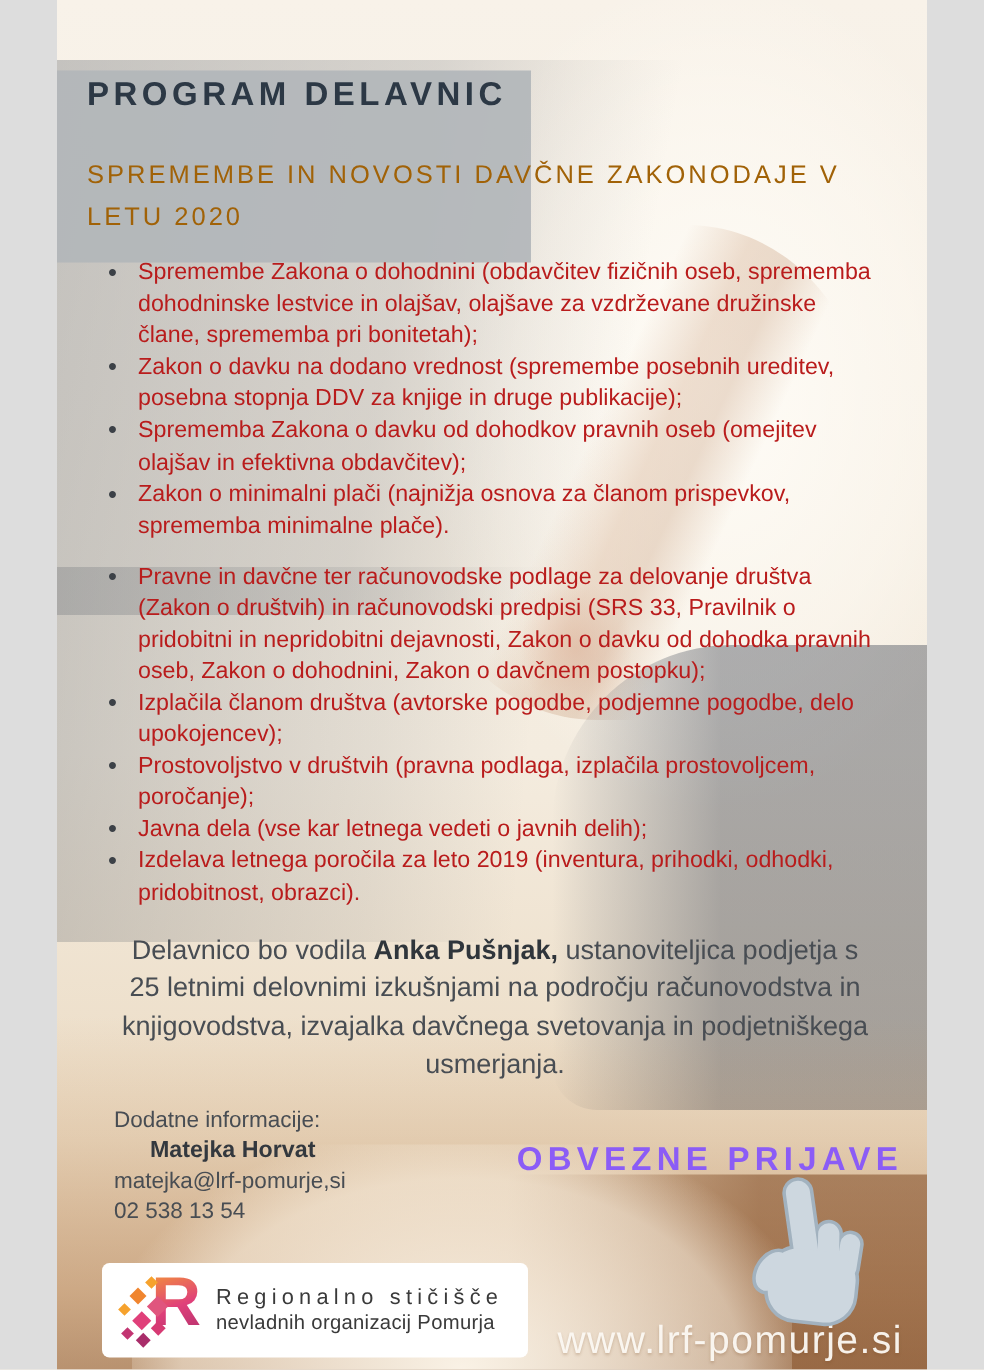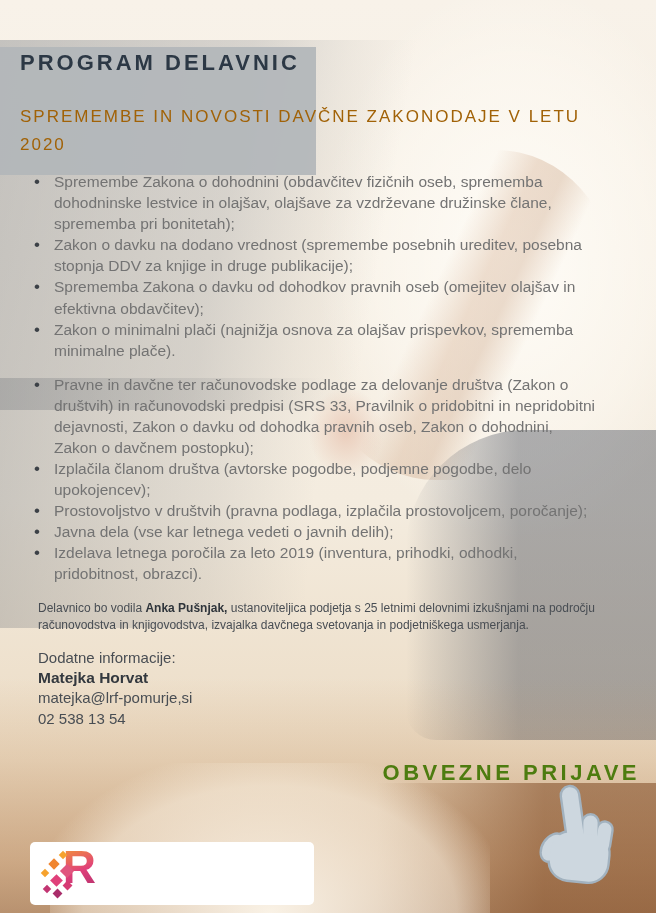--- a/index.html
+++ b/index.html
@@ -1,17 +1,17 @@
 <!DOCTYPE html>
 <html lang="sl"><head>
 <meta charset="utf-8">
 <style>
   html,body{margin:0;padding:0;}
   body{font-family:"Liberation Sans","DejaVu Sans",sans-serif;background:#ddd;}
-  .page{position:relative;width:656px;height:913px;margin:0 auto;overflow:hidden;
+  .page{position:relative;width:580px;height:913px;margin:0 auto;overflow:hidden;
         background:#f5efe5;}
 
   
   .bg{position:absolute;pointer-events:none;}
   .bg-base{inset:0;background:linear-gradient(180deg,#f8f2e9 0%,#f4ecdf 55%,#ecddc7 80%,#e2ccae 100%);}
   .bg-shirt{right:-60px;top:-20px;width:400px;height:560px;
     background:radial-gradient(closest-side,rgba(255,253,248,0.95),rgba(255,252,246,0.45) 68%,rgba(255,252,246,0) 100%);}
   .bg-chalk-top{left:0;top:40px;width:500px;height:370px;
     background:linear-gradient(100deg,rgba(120,124,129,0.40) 0%,rgba(133,136,140,0.28) 45%,rgba(158,156,152,0.12) 62%,rgba(0,0,0,0) 74%);}
   .bg-chalk-mid{left:0;top:378px;width:430px;height:250px;
@@ -30,29 +30,29 @@
     background:radial-gradient(ellipse at 50% 100%,rgba(253,247,236,0.95) 0%,rgba(250,242,228,0.55) 60%,rgba(250,242,228,0) 78%);}
   .bg-title-panel{left:0;top:47px;width:316px;height:128px;background:rgba(178,182,186,0.92);}
 
   
   .content{position:relative;z-index:2;padding:0 34px 0 20px;color:#4b5157;}
   h1.title{margin:50px 0 0;font-size:22px;font-weight:700;letter-spacing:3px;color:#2c3845;}
   h2.section{margin:27px 0 0;font-size:17px;font-weight:400;letter-spacing:2px;
              color:#a16207;line-height:1.62;max-width:605px;}
   ul.bullets{margin:13px 0 0;padding:0 0 0 12px;list-style:none;}
   ul.bullets li{position:relative;padding-left:22px;margin:0;font-size:15.5px;line-height:1.36;
-                color:#737373;max-width:545px;}
+                color:#b91c1c;max-width:545px;}
   ul.bullets li::before{content:"•";position:absolute;left:2px;top:-1px;font-size:17px;color:#3c4147;}
-  p.speaker{margin:15px 0 0 18px;font-size:12px;line-height:1.42;color:#484d53;max-width:575px;}
+  p.speaker{margin:15px 0 0 18px;font-size:18px;line-height:1.42;color:#484d53;max-width:575px;text-align:center;}
   p.speaker b{color:#2f353b;}
   .contact{margin:14px 0 0 18px;font-size:15px;line-height:1.34;color:#484d53;}
-  .contact .c-name{font-weight:700;font-size:15.5px;color:#33383e;}
+  .contact .c-name{font-weight:700;font-size:15.5px;color:#33383e;margin-left:24px;}
 
   .cta{position:absolute;z-index:3;top:760px;right:16px;font-size:22px;font-weight:800;
-       letter-spacing:3.5px;color:#4d7c0f;}
+       letter-spacing:3.5px;color:#8b5cf6;}
   .hand-wrap{position:absolute;z-index:3;top:783px;right:28px;width:100px;height:106px;}
 
   .footer-logo{position:absolute;z-index:3;left:30px;top:842px;width:284px;height:63px;
        background:#fff;border-radius:5px;display:flex;align-items:center;padding:4px 10px;box-sizing:border-box;}
   .logo-mark{position:relative;width:56px;height:52px;flex:0 0 auto;}
   .logo-r{position:absolute;right:0;top:-8px;font-size:46px;font-weight:800;
        background:linear-gradient(160deg,#f6a22d 5%,#e0407a 55%,#a92d6a 100%);
        -webkit-background-clip:text;background-clip:text;color:transparent;line-height:1.2;}
   .dia{position:absolute;display:block;transform:rotate(45deg);}
   .logo-text{margin-left:10px;color:#3a3a3a;}
@@ -80,21 +80,21 @@
   <div class="bg bg-title-panel"></div>
 
   <div class="content">
     <h1 class="title">PROGRAM DELAVNIC</h1>
 
     <h2 class="section">SPREMEMBE IN NOVOSTI DAVČNE ZAKONODAJE V LETU 2020</h2>
     <ul class="bullets">
       <li>Spremembe Zakona o dohodnini (obdavčitev fizičnih oseb, sprememba dohodninske lestvice in olajšav, olajšave za vzdrževane družinske člane, sprememba pri bonitetah);</li>
       <li>Zakon o davku na dodano vrednost (spremembe posebnih ureditev, posebna stopnja DDV za knjige in druge publikacije);</li>
       <li>Sprememba Zakona o davku od dohodkov pravnih oseb (omejitev olajšav in efektivna obdavčitev);</li>
-      <li>Zakon o minimalni plači (najnižja osnova za olajšav prispevkov, sprememba minimalne plače).</li>
+      <li>Zakon o minimalni plači (najnižja osnova za članom prispevkov, sprememba minimalne plače).</li>
     </ul>
 
     <ul class="bullets">
       <li>Pravne in davčne ter računovodske podlage za delovanje društva (Zakon o društvih) in računovodski predpisi (SRS 33, Pravilnik o pridobitni in nepridobitni dejavnosti, Zakon o davku od dohodka pravnih oseb, Zakon o dohodnini, Zakon o davčnem postopku);</li>
       <li>Izplačila članom društva (avtorske pogodbe, podjemne pogodbe, delo upokojencev);</li>
       <li>Prostovoljstvo v društvih (pravna podlaga, izplačila prostovoljcem, poročanje);</li>
       <li>Javna dela (vse kar letnega vedeti o javnih delih);</li>
       <li>Izdelava letnega poročila za leto 2019 (inventura, prihodki, odhodki, pridobitnost, obrazci).</li>
     </ul>
 
@@ -136,16 +136,21 @@
       <span class="logo-r">R</span>
       <span class="dia" style="left:2px;top:22px;width:6px;height:6px;background:#f6a22d;"></span>
       <span class="dia" style="left:10px;top:12px;width:8px;height:8px;background:#f0852f;"></span>
       <span class="dia" style="left:12px;top:28px;width:9px;height:9px;background:#e0407a;"></span>
       <span class="dia" style="left:4px;top:38px;width:6px;height:6px;background:#c23572;"></span>
       <span class="dia" style="left:14px;top:42px;width:7px;height:7px;background:#a92d6a;"></span>
       <span class="dia" style="left:20px;top:4px;width:6px;height:6px;background:#f6a22d;"></span>
       <span class="dia" style="left:22px;top:18px;width:10px;height:10px;background:#e0557e;"></span>
       <span class="dia" style="left:24px;top:34px;width:7px;height:7px;background:#d63a73;"></span>
     </div>
+    <div class="logo-text">
+      <div class="logo-line1">Regionalno stičišče</div>
+      <div class="logo-line2">nevladnih organizacij Pomurja</div>
+    </div>
   </div>
 
+  <div class="website">www.lrf-pomurje.si</div>
 
 </div>
 
 </body></html>

